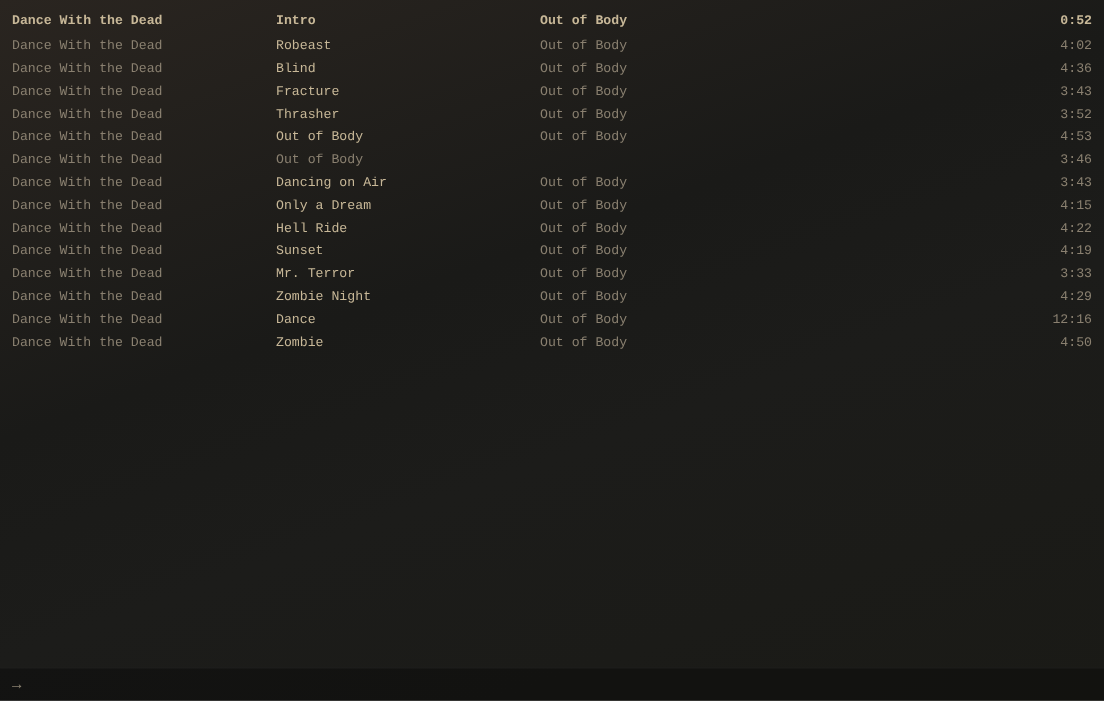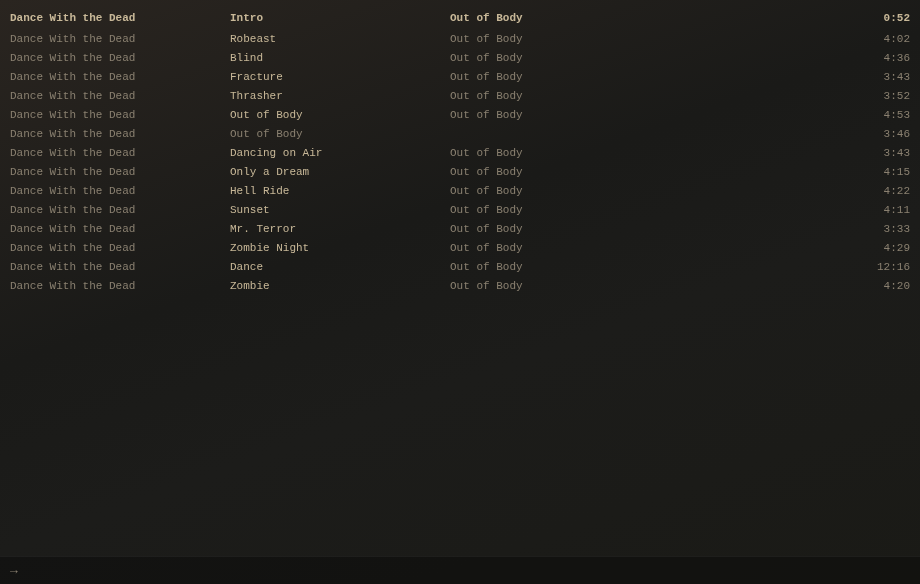--- a/index.html
+++ b/index.html
@@ -166,21 +166,21 @@
       <div class="track-row">
         <div class="col-artist">Dance With the Dead</div>
         <div class="col-title">Hell Ride</div>
         <div class="col-album">Out of Body</div>
         <div class="col-duration">4:22</div>
       </div>
       <div class="track-row">
         <div class="col-artist">Dance With the Dead</div>
         <div class="col-title">Sunset</div>
         <div class="col-album">Out of Body</div>
-        <div class="col-duration">4:11</div>
+        <div class="col-duration">4:19</div>
       </div>
       <div class="track-row">
         <div class="col-artist">Dance With the Dead</div>
         <div class="col-title">Mr. Terror</div>
         <div class="col-album">Out of Body</div>
         <div class="col-duration">3:33</div>
       </div>
       <div class="track-row">
         <div class="col-artist">Dance With the Dead</div>
         <div class="col-title">Zombie Night</div>
@@ -190,20 +190,20 @@
       <div class="track-row">
         <div class="col-artist">Dance With the Dead</div>
         <div class="col-title">Dance</div>
         <div class="col-album">Out of Body</div>
         <div class="col-duration">12:16</div>
       </div>
       <div class="track-row">
         <div class="col-artist">Dance With the Dead</div>
         <div class="col-title">Zombie</div>
         <div class="col-album">Out of Body</div>
-        <div class="col-duration">4:20</div>
+        <div class="col-duration">4:50</div>
       </div>
     </div>
 </div>
 
 <div class="bottom-bar">
   <span class="arrow-icon">→</span>
 </div>
 
 </body></html>

